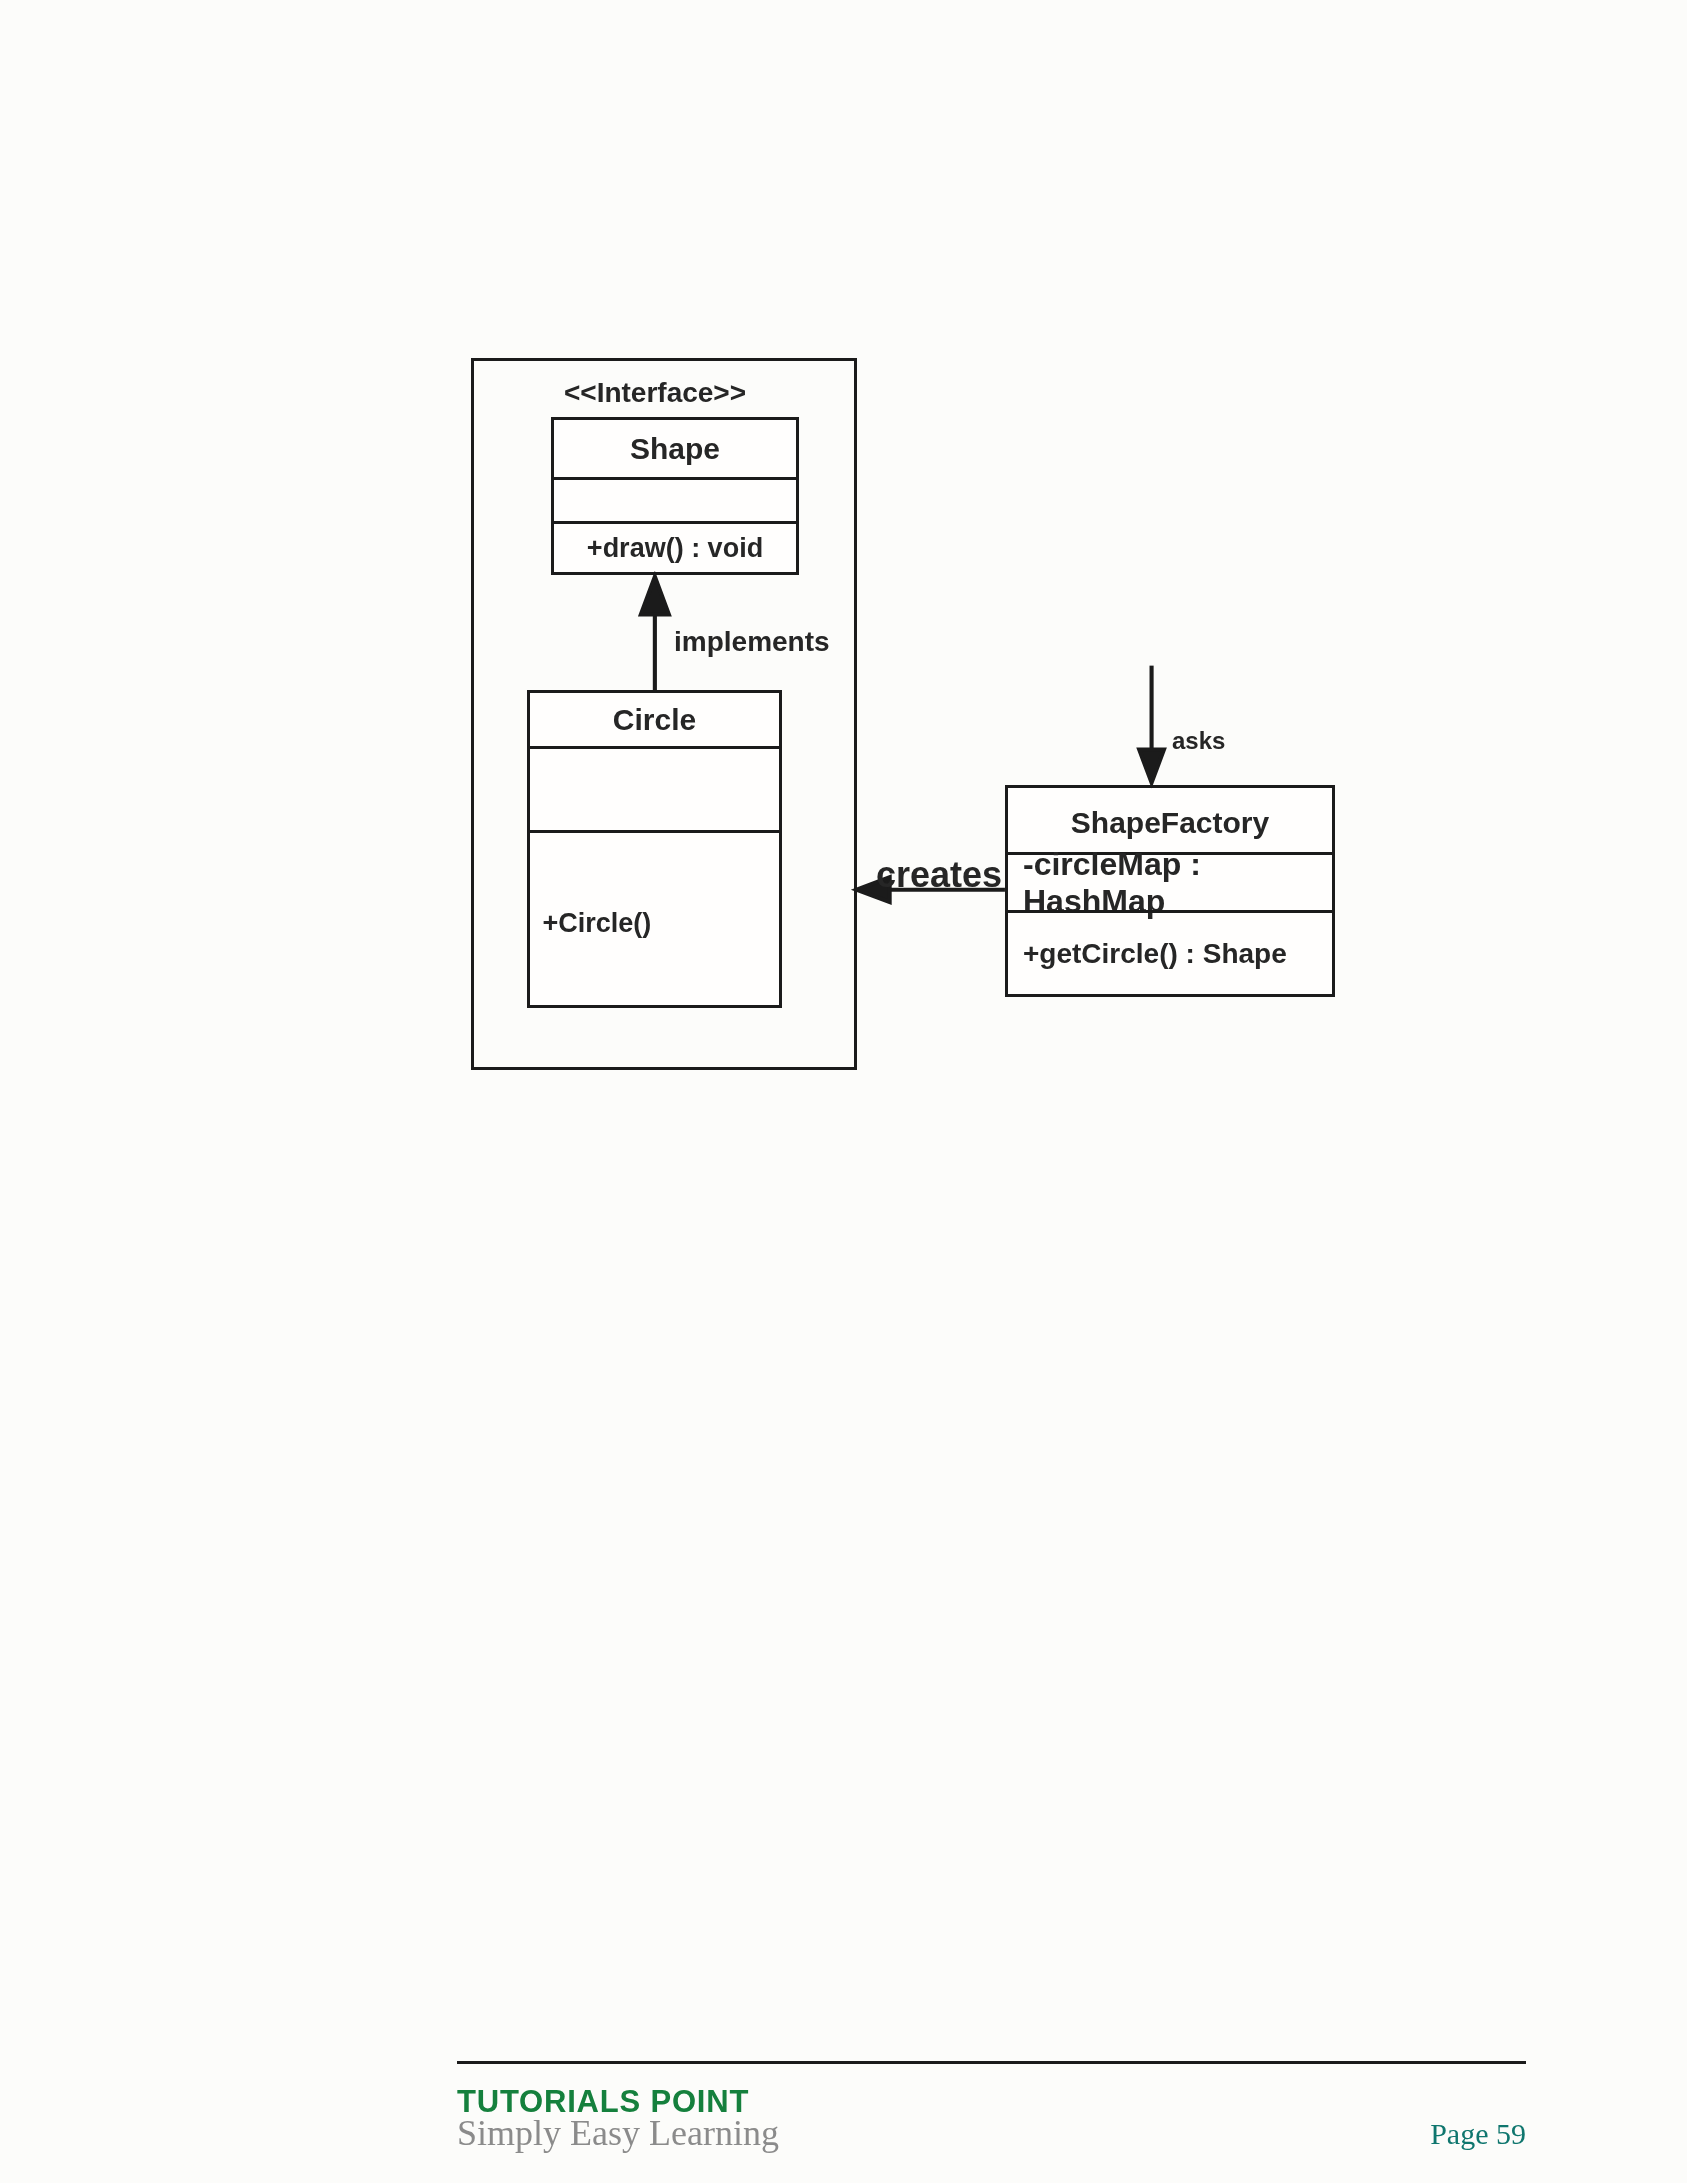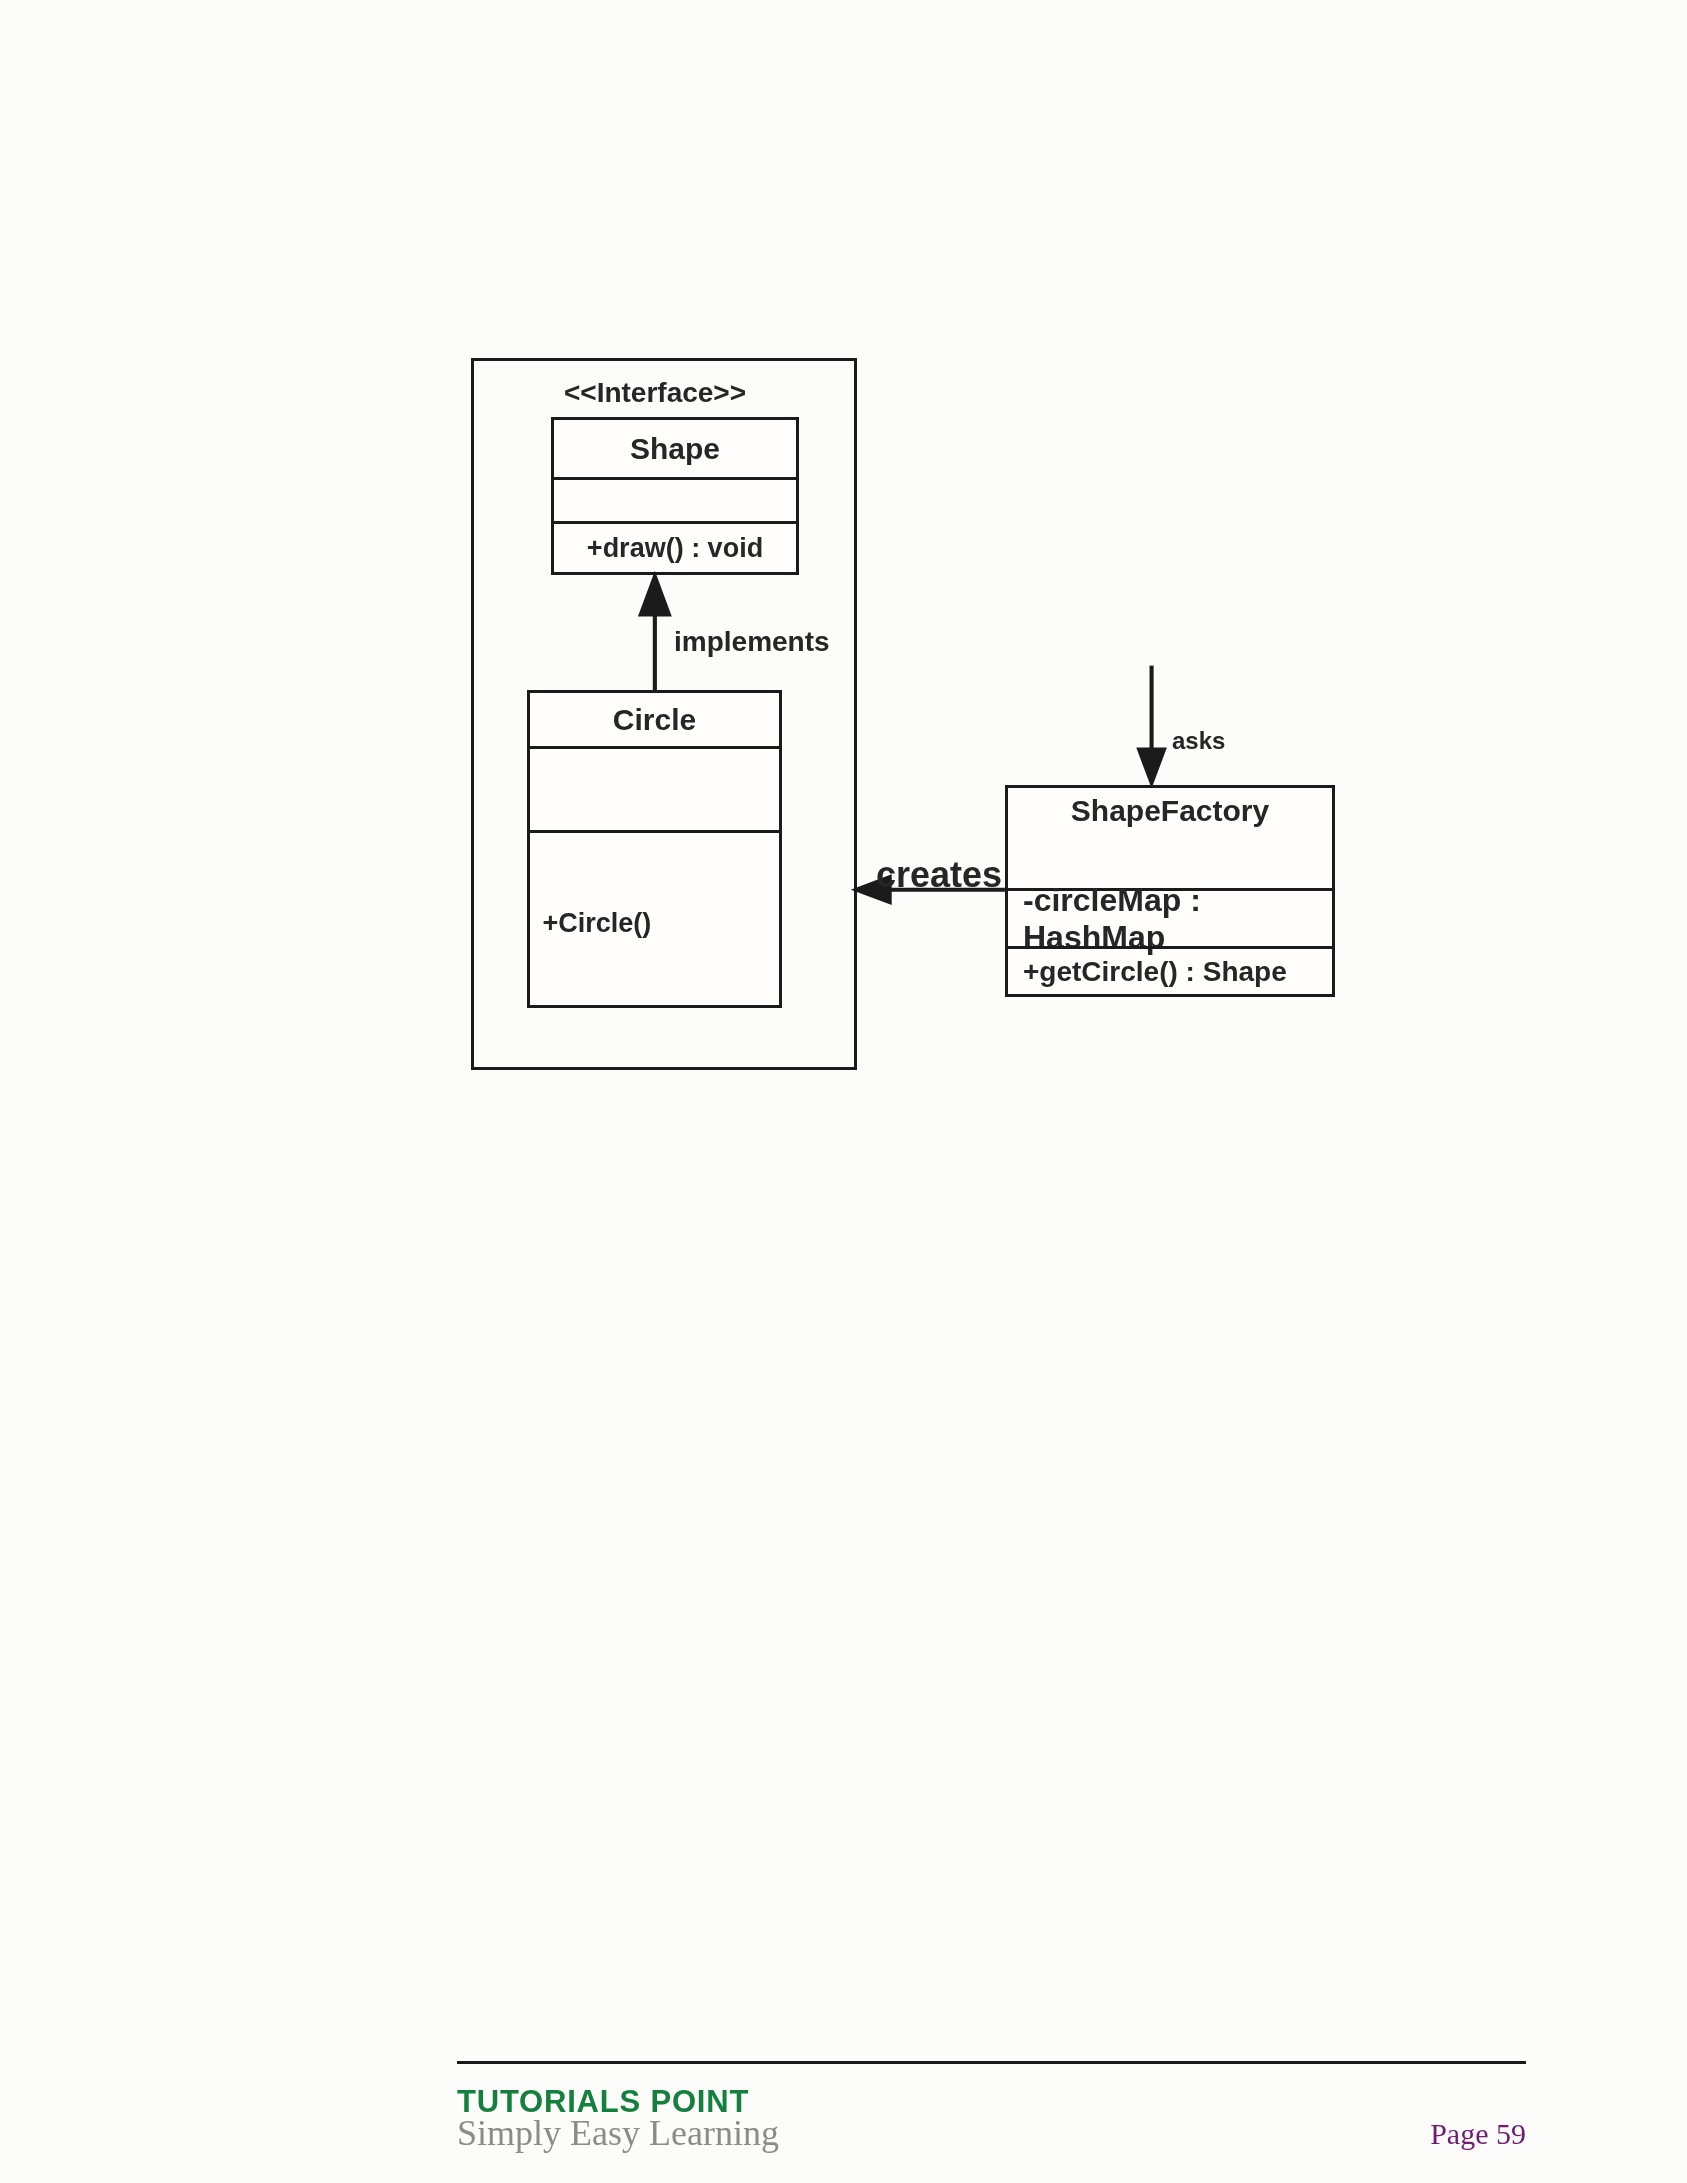--- a/index.html
+++ b/index.html
@@ -60,21 +60,21 @@
     font-weight:700;font-size:31px;color:#15803d;letter-spacing:0.8px;margin-top:8px;
   }
   .footer-tagline{
     position:absolute;left:457px;top:2112px;
     font-family:"Liberation Serif",serif;
     font-size:36px;color:#8b8b8b;
   }
   .footer-page{
     position:absolute;right:161px;top:2117px;
     font-family:"Liberation Serif",serif;
-    font-size:30px;color:#701a75;
+    font-size:30px;color:#0f766e;
   }
 </style>
 </head>
 <body>
 
 <div class="page">
 
 
   <div class="uml-box" style="left:471px;top:358px;width:386px;height:712px;background:transparent;"></div>
 
@@ -96,21 +96,21 @@
       <div>+Circle()</div>
       
       
       
       
     </div>
   </div>
 
 
   <div class="uml-box" style="left:1005px;top:785px;width:330px;height:212px;">
-    <div class="uml-sec uml-name" style="height:100px;align-items:flex-start;padding-top:6px;">ShapeFactory</div>
+    <div class="uml-sec uml-name" style="height:64px;align-items:flex-start;padding-top:18px;">ShapeFactory</div>
     <div class="uml-sec uml-center" style="height:58px;font-size:32px;padding-left:15px;">-circleMap : HashMap</div>
     <div class="uml-sec grow uml-center" style="font-size:28px;padding-left:15px;">+getCircle() : Shape</div>
   </div>
 
   <svg class="overlay" width="1687" height="2183" viewBox="0 0 2048 2650">
     <g stroke="#1b1b1b" stroke-width="5" fill="#1b1b1b">
 
       <line x1="795" y1="744" x2="795" y2="840" fill="none"></line>
       <polygon points="795,700 778,746 812,746"></polygon>
 

